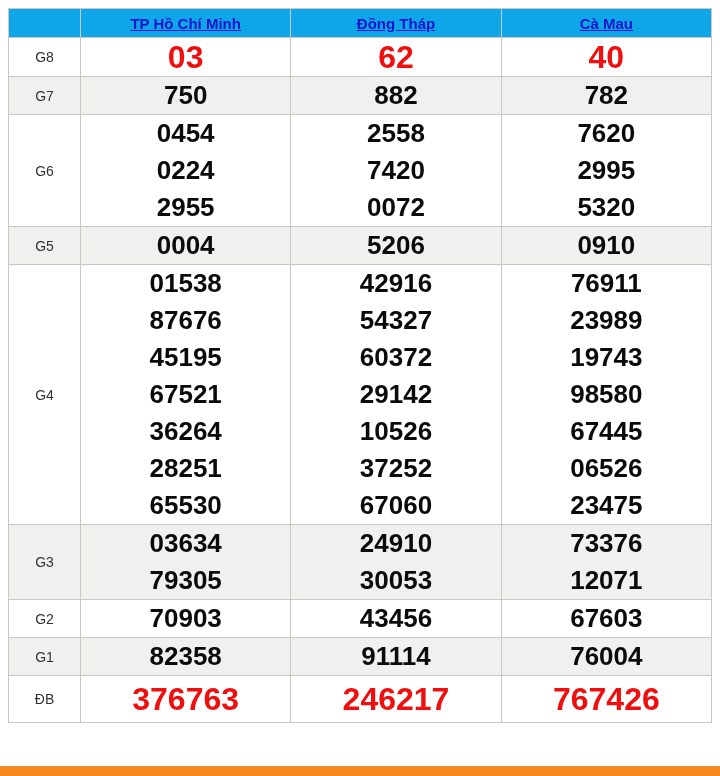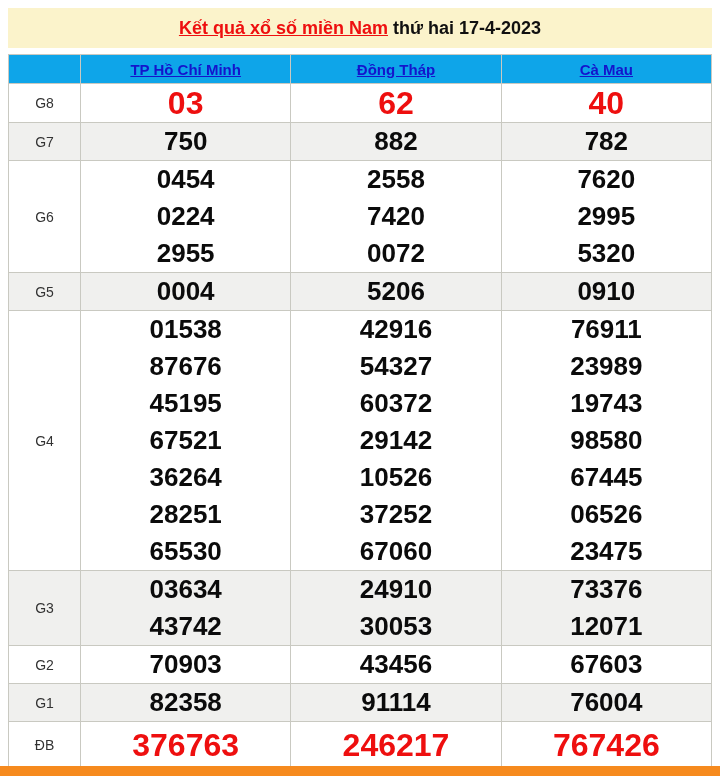--- a/index.html
+++ b/index.html
@@ -65,23 +65,20 @@
     position:absolute;left:0;bottom:0;
     width:720px;height:10px;
     background:var(--orange);
   }
 </style>
 </head>
 <body>
 
 <div class="page">
 
-  <div class="title-bar">
-    <a>Kết quả xổ số miền Nam</a><span class="date"> thứ hai 17-4-2023</span>
-  </div>
 
   <table>
     <colgroup>
       <col class="label-col">
       <col>
         <col>
         <col>
     </colgroup>
     <thead>
       <tr>
@@ -179,21 +176,21 @@
             <div class="line">98580</div>
             <div class="line">67445</div>
             <div class="line">06526</div>
             <div class="line">23475</div>
           </td>
         </tr>
         <tr>
           <td class="label-cell">G3</td>
           <td>
             <div class="line">03634</div>
-            <div class="line">43742</div>
+            <div class="line">79305</div>
           </td>
           <td>
             <div class="line">24910</div>
             <div class="line">30053</div>
           </td>
           <td>
             <div class="line">73376</div>
             <div class="line">12071</div>
           </td>
         </tr>

